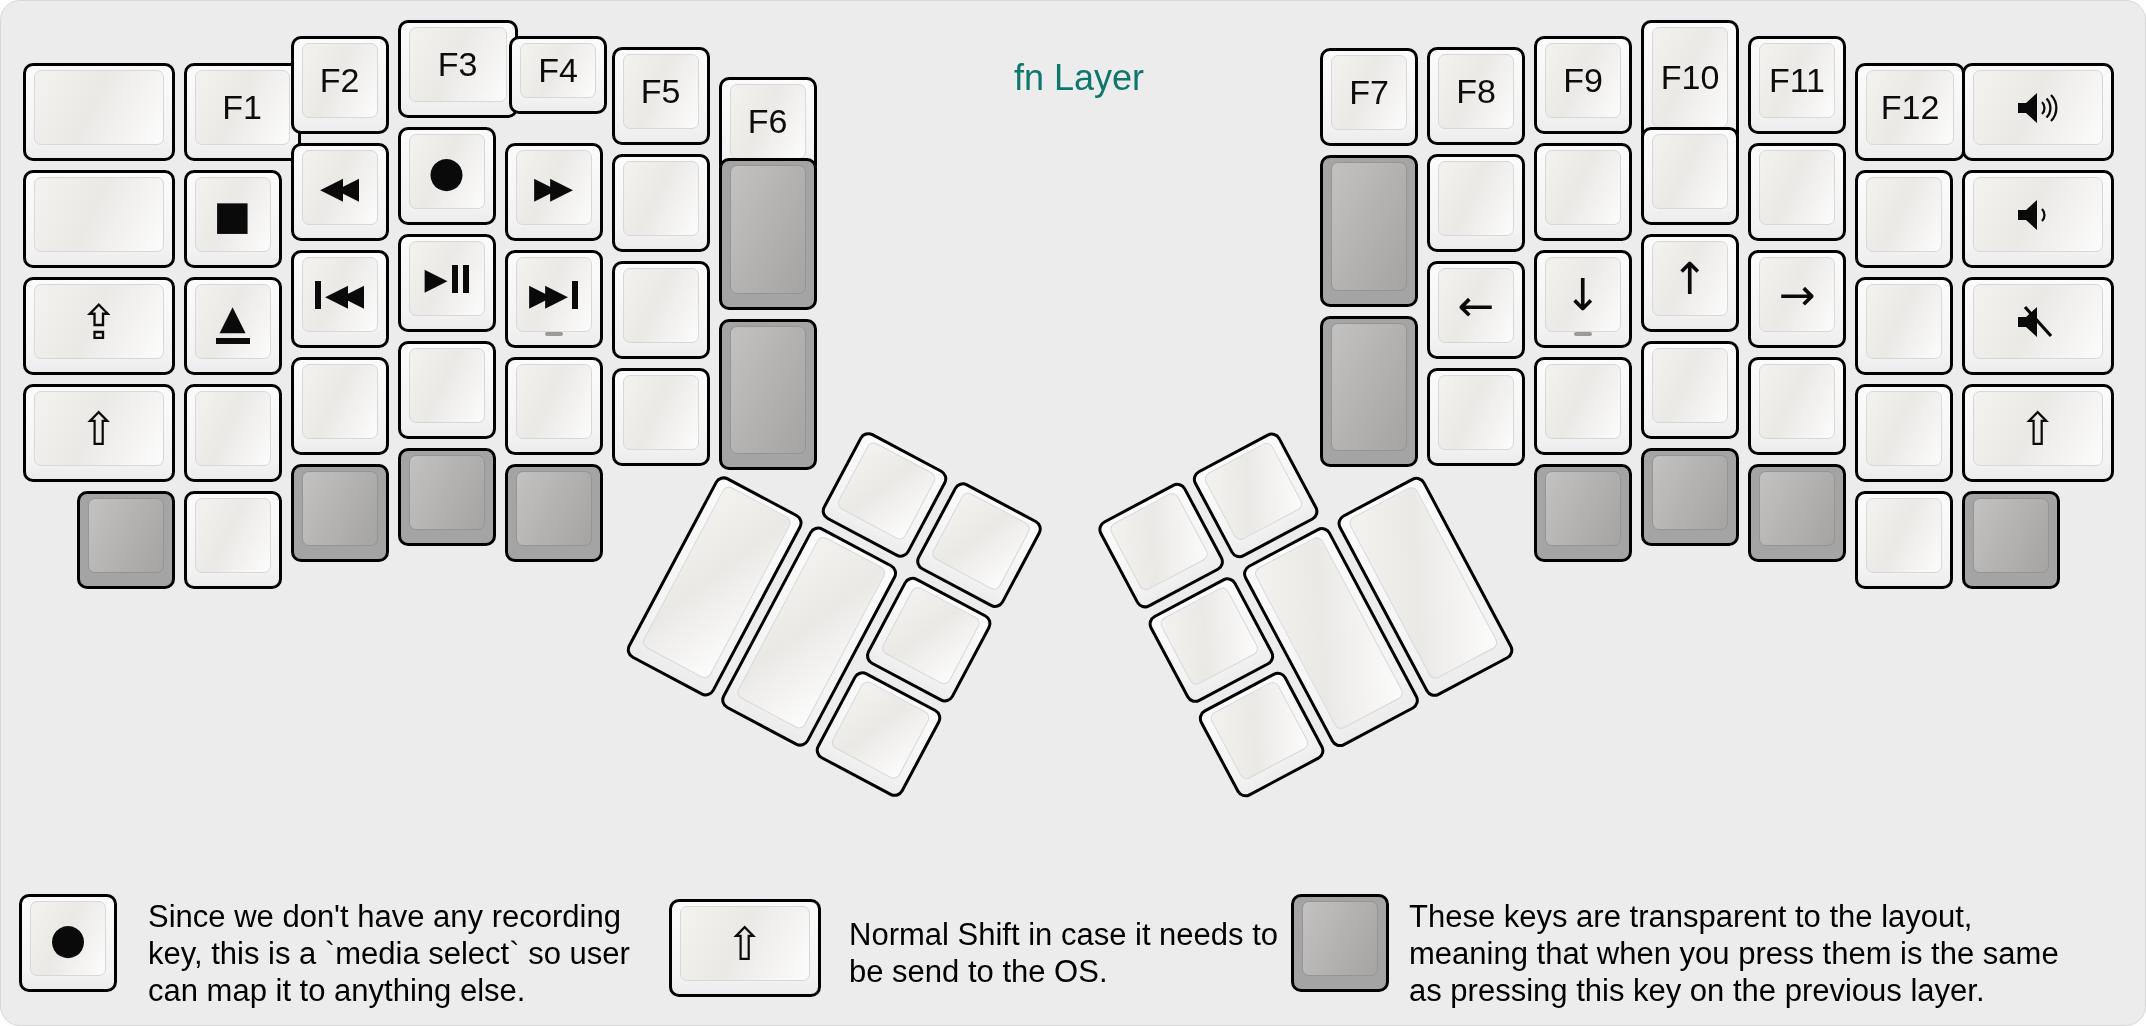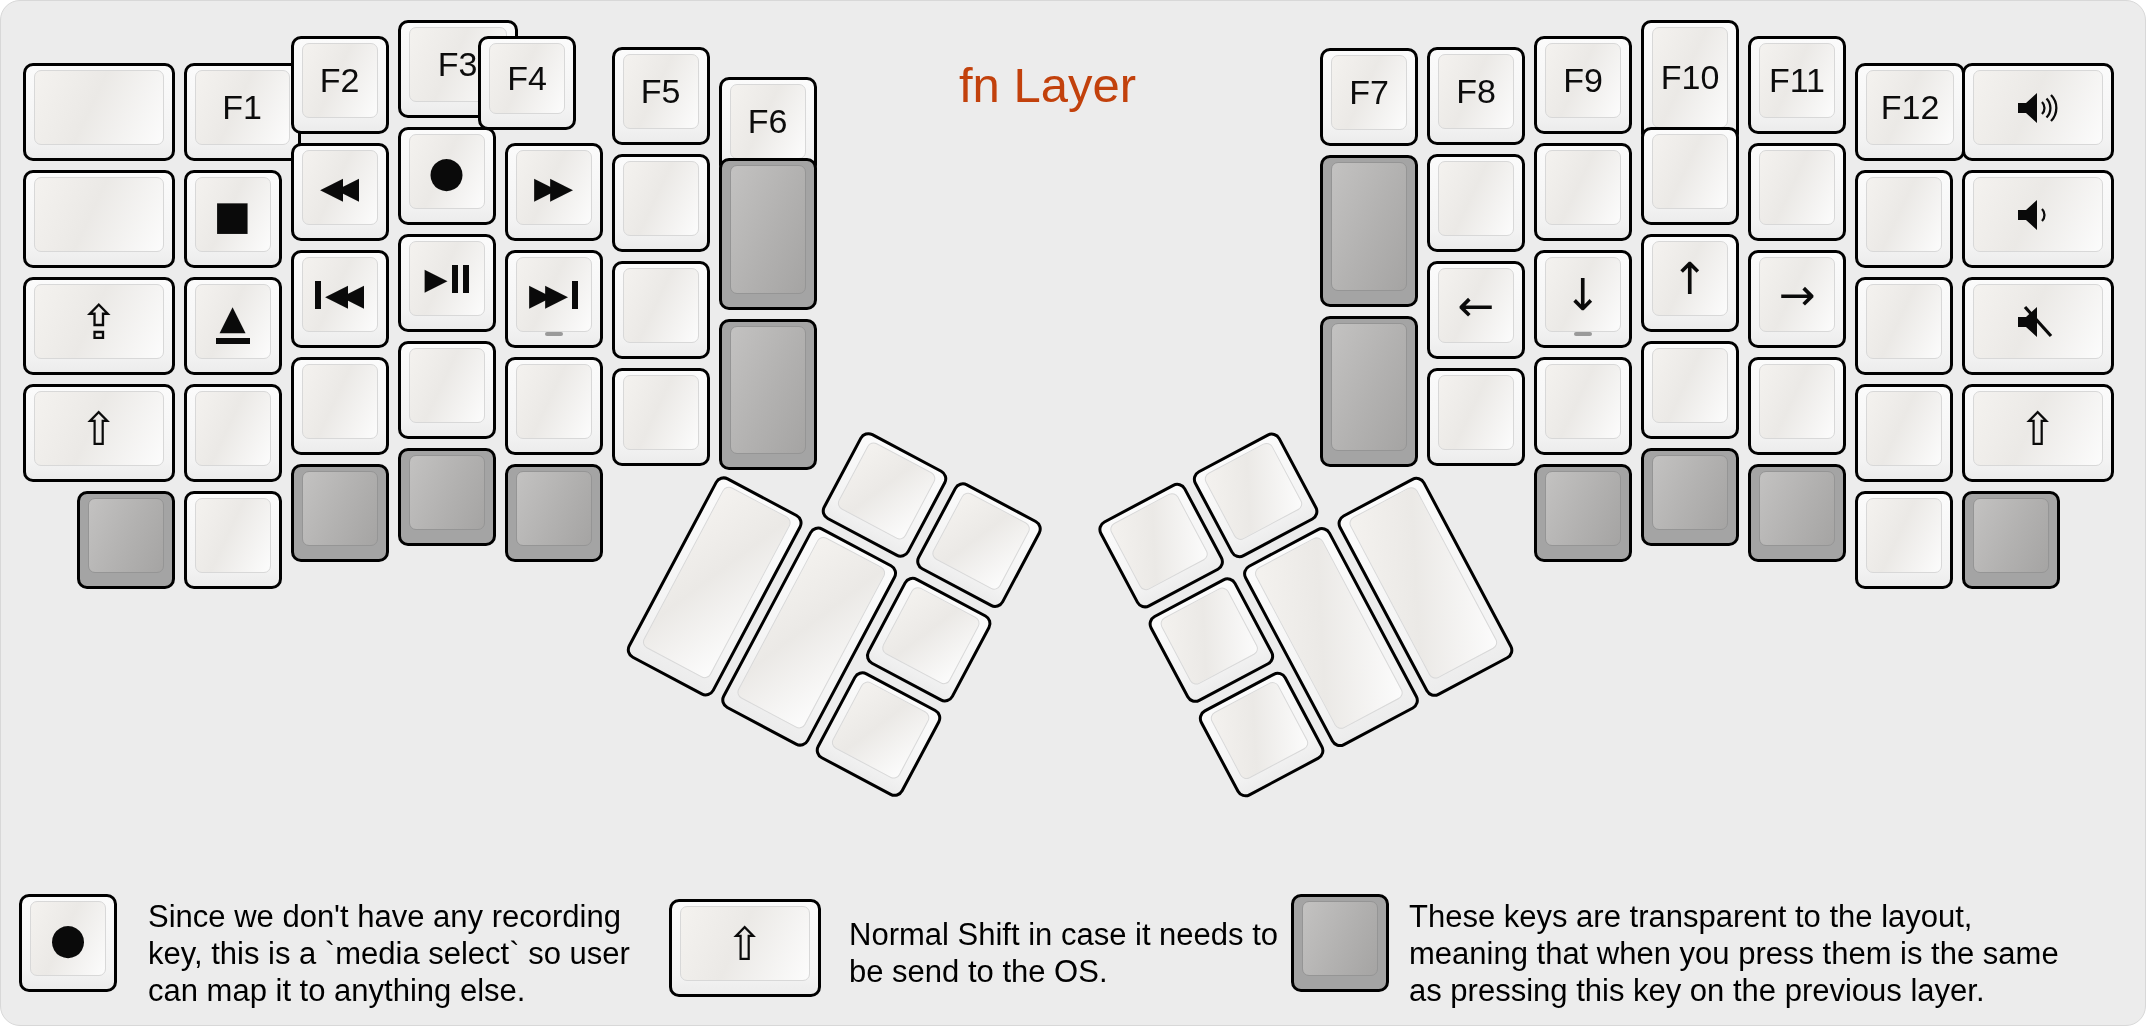--- a/index.html
+++ b/index.html
@@ -20,22 +20,22 @@
   .icon{display:flex;align-items:center;justify-content:center;line-height:1;color:#0a0a0a;}
   .tris{font-family:"DejaVu Sans",sans-serif;font-size:30px;letter-spacing:-0.24em;
     padding-right:0.24em;line-height:1;}
   .sym{font-family:"DejaVu Sans",sans-serif;line-height:1;}
   .vbar{width:6px;height:28px;background:#0a0a0a;}
   .gap-l{margin-left:4px;} .gap-r{margin-right:4px;}
   .eject-col{display:flex;flex-direction:column;align-items:center;}
   .hbar{width:34px;height:6px;background:#0a0a0a;margin-top:4px;}
   .homing{position:absolute;left:50%;transform:translateX(-50%);bottom:9px;
     width:18px;height:4px;background:#9a9a9a;border-radius:2px;}
-  #page-title{position:absolute;left:958px;top:56px;width:240px;text-align:left;
-    font-size:49px;color:#c2410c;}
+  #page-title{position:absolute;left:958px;top:56px;width:240px;text-align:center;
+    font-size:36px;color:#0f766e;}
   .legend-text{position:absolute;font-size:31px;line-height:37px;color:#000;}
   .thumb{position:absolute;width:0;height:0;overflow:visible;}
 </style>
 </head>
 <body>
 
 <div id="canvas">
   <div id="page-title">fn Layer</div>
   <div id="keys-root">
       <div class="key white" style="left: 22px; top: 62px; width: 151.5px; height: 98px;">
@@ -123,21 +123,21 @@
           <span class="icon">
             <span class="tris">▶</span>
             <span class="vbar gap-l"></span>
             <span class="vbar" style="margin-left:5px"></span>
           </span>
         </div>
       </div>
       <div class="key white" style="left: 396.5px; top: 340px; width: 98px; height: 98px;">
         <div class="keytop"></div>
       </div>
-      <div class="key white" style="left: 477px; top: 35px; width: 98px; height: 94px;">
+      <div class="key white" style="left: 508px; top: 35px; width: 98px; height: 78px;">
         <div class="keytop">
           <span class="key-label">F4</span>
         </div>
       </div>
       <div class="key white" style="left: 503.5px; top: 142px; width: 98px; height: 98px;">
         <div class="keytop">
           <span class="icon">
             <span class="tris">▶▶</span>
           </span>
         </div>

